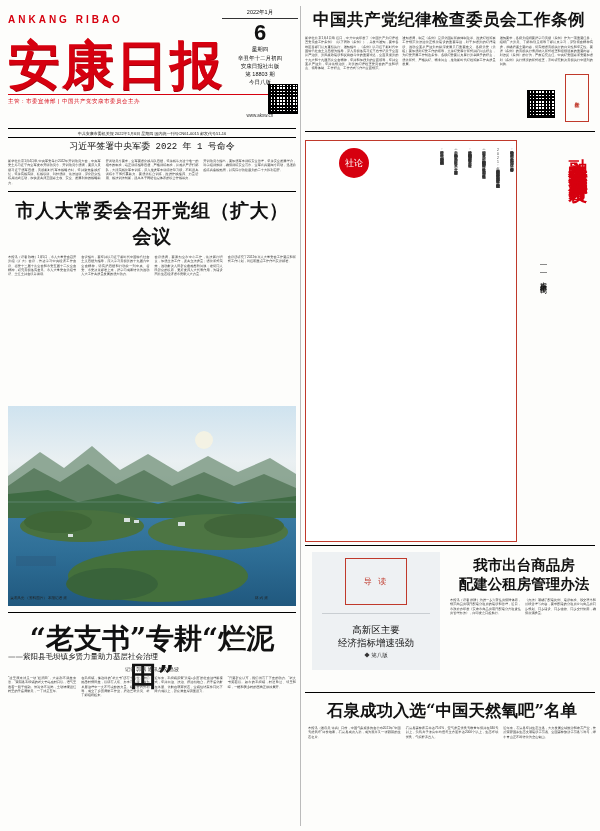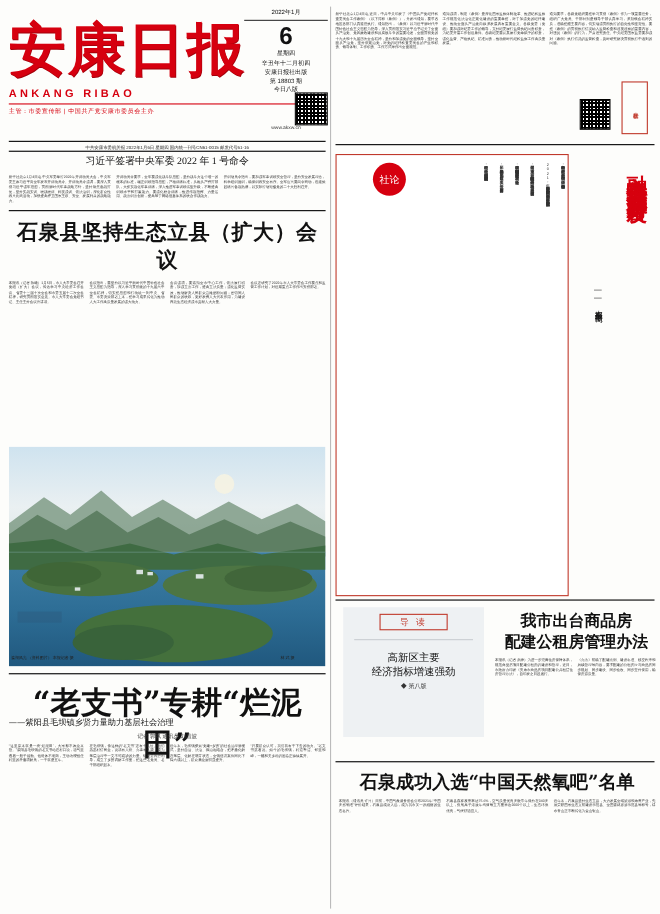--- a/index.html
+++ b/index.html
@@ -35,21 +35,21 @@
   
   #topRight{position:absolute;left:305px;top:6px;width:288px;height:122px;}
   #trKicker{text-align:center;font-size:8px;color:#111;letter-spacing:1px;font-family:"DejaVu Serif",serif;}
   #trTitle{text-align:center;font-size:16.5px;font-weight:bold;color:#111;font-family:"DejaVu Serif",serif;margin-top:3px;letter-spacing:.5px;}
   #trCols{display:flex;gap:4px;margin-top:5px;}
   #trCols .col{flex:1;}
   #trQR{position:absolute;right:40px;bottom:12px;width:26px;height:26px;}
   #trSeal{position:absolute;right:4px;bottom:6px;width:22px;height:46px;border:1px solid #c0392b;color:#c0392b;font-size:5px;display:flex;align-items:center;justify-content:center;}
   
   #leftCol{position:absolute;left:8px;top:140px;width:288px;}
-  #lead1Kicker{text-align:center;font-size:9px;color:#111;font-family:Liberation Serif, serif;}
+  #lead1Kicker{text-align:center;font-size:9px;color:#111;font-family:Liberation Mono, monospace;}
   #lead1Title{text-align:center;font-size:24px;font-weight:bold;color:#111;font-family:"DejaVu Serif",serif;margin-top:4px;letter-spacing:1px;}
   #lead1Body{display:flex;gap:5px;margin-top:6px;}
   #lead1Body .col{flex:1;}
   #divider1{height:1px;background:#000;margin:6px 0 0;}
   #lead2Title{text-align:center;font-size:19px;font-weight:bold;color:#111;font-family:"DejaVu Serif",serif;margin-top:6px;letter-spacing:.5px;}
   #lead2Body{display:flex;gap:5px;margin-top:5px;}
   #lead2Body .col{flex:1;}
   
   #photo{position:absolute;left:8px;top:406px;width:288px;height:200px;overflow:hidden;}
   #photoCap{position:absolute;left:10px;top:596px;font-size:3.6px;color:#222;}
@@ -65,21 +65,21 @@
   #shelunBadge{position:absolute;left:316px;top:148px;width:44px;height:30px;margin-left:23px;}
   .seal-circle{width:30px;height:30px;border-radius:50%;background:#d6000f;color:#fff;font-size:9px;display:flex;align-items:center;justify-content:center;font-family:"DejaVu Serif",serif;}
   #centerText{position:absolute;left:308px;top:146px;width:204px;height:390px;display:flex;flex-direction:row-reverse;gap:3px;padding:2px;}
   #centerText .vcol{width:11px;}
   
   #rightVert{position:absolute;left:520px;top:140px;width:74px;height:400px;}
   #rightVertTitle{position:absolute;right:2px;top:4px;font-size:19px;font-weight:bold;color:#d6000f;font-family:"DejaVu Serif",serif;letter-spacing:2px;}
   #rightVertSub{position:absolute;right:46px;top:120px;font-size:7px;color:#111;letter-spacing:1px;}
   
   #daodu{position:absolute;left:312px;top:552px;width:128px;height:118px;background:#eef1f3;}
-  #daoduHead{width:60px;margin:6px auto 0;border:1px solid #c0392b;color:#c0392b;text-align:center;font-size:8px;padding:1px 0;font-family:"DejaVu Serif",serif;letter-spacing:2px;}
+  #daoduHead{width:60px;margin:6px auto 0;border:1px solid #c0392b;color:#c0392b;text-align:center;font-size:8px;padding:17px 0;font-family:"DejaVu Serif",serif;letter-spacing:2px;}
   .ddItem{margin:10px 8px 0;text-align:center;}
   .ddTitle{font-size:9.5px;color:#111;font-family:"DejaVu Serif",serif;}
   .ddPage{font-size:5.5px;color:#333;margin-top:2px;}
   .ddRule{height:1px;background:#c9ced2;margin:8px 10px 0;}
   
   #br1Title{position:absolute;left:452px;top:556px;width:144px;text-align:center;font-size:14.5px;font-weight:bold;color:#111;font-family:Liberation Sans, sans-serif;line-height:1.3;}
   #br1Body{position:absolute;left:450px;top:598px;width:146px;display:flex;gap:4px;}
   #br1Body .col{flex:1;}
   #br2Title{position:absolute;left:308px;top:700px;width:288px;text-align:center;font-size:16.5px;font-weight:bold;color:#111;font-family:"DejaVu Serif",serif;}
   #br2Body{position:absolute;left:308px;top:726px;width:288px;display:flex;gap:5px;}
@@ -95,62 +95,63 @@
 
 <div id="page">
 
   <div id="vline1"></div>
   <div id="hline1"></div>
   <div id="hline2"></div>
   <div id="hline3"></div>
   <div id="hline4"></div>
 
   <div id="masthead">
+    <div id="pinyin">ANKANG   RIBAO</div>
     <div id="mastheadTitle">安康日报</div>
-    <div id="pinyin">ANKANG   RIBAO</div>
     <div id="mastheadRule"></div>
     <div id="mastheadSub">主管：市委宣传部 | 中国共产党安康市委员会主办</div>
   </div>
 
   <div id="issue">
     <div id="issueDate">2022年1月</div>
     <div id="issueNum">6</div>
     <div id="issueWeek">星期四</div>
     <div>辛丑年十二月初四</div>
     <div>安康日报社出版</div>
     <div>第 18803 期</div>
     <div>今日八版</div>
   </div>
   <div id="qrBox">
       <div class="qr"></div>
     </div>
   <div id="siteLine">www.akxw.cn</div>
   <div id="mastFooter">中共安康市委机关报      2022年1月6日 星期四      国内统一刊号CN61-0015      邮发代号51-16</div>
 
   <div id="topRight">
+    <div id="trTitle">中国共产党纪律检查委员会工作条例</div>
     <div id="trCols">
       <div class="col tiny">新华社北京1月4日电 近日，中共中央印发了《中国共产党纪律检查委员会工作条例》（以下简称《条例》），并发出通知，要求各地区各部门认真遵照执行。通知指出，《条例》以习近平新时代中国特色社会主义思想为指导，深入贯彻落实习近平总书记关于全面从严治党、党风廉政建设和反腐败斗争的重要论述，全面贯彻党的十九大和十九届历次全会精神，坚持和加强党的全面领导，坚持全面从严治党，坚持依规治党，对党的纪律检查委员会的产生和职责、领导体制、工作职责、工作方式等作出全面规范。</div>
       <div class="col tiny">通知强调，制定《条例》是深化国家监察体制改革、推进纪检监察工作规范化法治化正规化建设的重要举措，对于加强党的纪律建设、推动全面从严治党向纵深发展具有重要意义。各级党委（党组）要加强对纪委工作的领导，支持纪委履行监督执纪问责职责，为纪委开展工作创造条件。各级纪委要认真履行党章赋予的职责，强化监督、严格执纪、精准问责，推动新时代纪检监察工作高质量发展。</div>
       <div class="col tiny">通知要求，各级党组织要把学习贯彻《条例》作为一项重要任务，组织广大党员、干部特别是领导干部认真学习，深刻领会精神实质，准确把握主要内容，切实增强贯彻执行的自觉性和坚定性。要把《条例》的贯彻执行情况纳入监督检查和巡视巡察的重要内容，对违反《条例》的行为，严肃追究责任。中央纪委国家监委要加强对《条例》执行情况的监督检查，及时研究解决贯彻执行中遇到的问题。</div>
     </div>
     <div id="trQR">
         <div class="qr"></div>
       </div>
     <div id="trSeal" class="v">新华社发</div>
   </div>
 
   <div id="leftCol">
     <div id="lead1Kicker">习近平签署中央军委 2022 年 1 号命令</div>
     <div id="lead1Body">
       <div class="col tiny">新华社北京1月4日电 中央军委举行2022年开训动员大会，中央军委主席习近平向全军发布开训动员令。开训动员令强调，要深入贯彻习近平强军思想，贯彻新时代军事战略方针，坚持聚焦备战打仗，坚持实战实训、联战联训、科技强训、依法治训，深化群众性练兵比武活动，加快提高捍卫国家主权、安全、发展利益的战略能力。</div>
       <div class="col tiny">开训动员令要求，全军要强化战斗队思想，坚持战斗力这个唯一的根本的标准，端正训练指导思想，严格训练标准，从难从严摔打部队，大抓实战化军事训练，深入推进军事训练转型升级，不断提高训练水平和打赢能力。要强化联合训练，推进作战指挥、力量运用、战法训法创新，提高基于网络信息体系的联合作战能力。</div>
       <div class="col tiny">开训动员令指出，要加强军事训练安全管理，坚持安全发展理念，科学组训施训，确保训练安全有序。全军官兵要闻令而动，迅速掀起练兵备战热潮，以实际行动迎接党的二十大胜利召开。</div>
     </div>
     <div id="divider1"></div>
-    <div id="lead2Title">石泉县坚持生态立县（扩大）会议</div>
+    <div id="lead2Title">市人大常委会召开党组（扩大）会议</div>
     <div id="lead2Body">
       <div class="col tiny">本报讯（记者 陈曦）1月5日，市人大常委会召开党组（扩大）会议，传达学习中央经济工作会议、省委十三届十次全会和市委五届十二次全会精神，研究贯彻落实意见。市人大常委会党组书记、主任主持会议并讲话。</div>
       <div class="col tiny">会议指出，要坚持以习近平新时代中国特色社会主义思想为指导，深入学习贯彻党的十九届六中全会精神，切实把思想和行动统一到中央、省委、市委决策部署上来，把学习成果转化为推动人大工作高质量发展的强大动力。</div>
       <div class="col tiny">会议强调，要紧扣全市中心工作，依法履行职责，加强立法工作，提高立法质量；强化监督实效，推动解决人民群众急难愁盼问题；密切同人民群众的联系，更好发挥人大代表作用，为建设西北生态经济强市贡献人大力量。</div>
       <div class="col tiny">会议还研究了2022年市人大常委会工作要点和监督工作计划，对近期重点工作作出安排部署。</div>
     </div>
   </div>
 
   <div id="photo">
     <svg width="288" height="200" viewBox="0 0 288 200">

